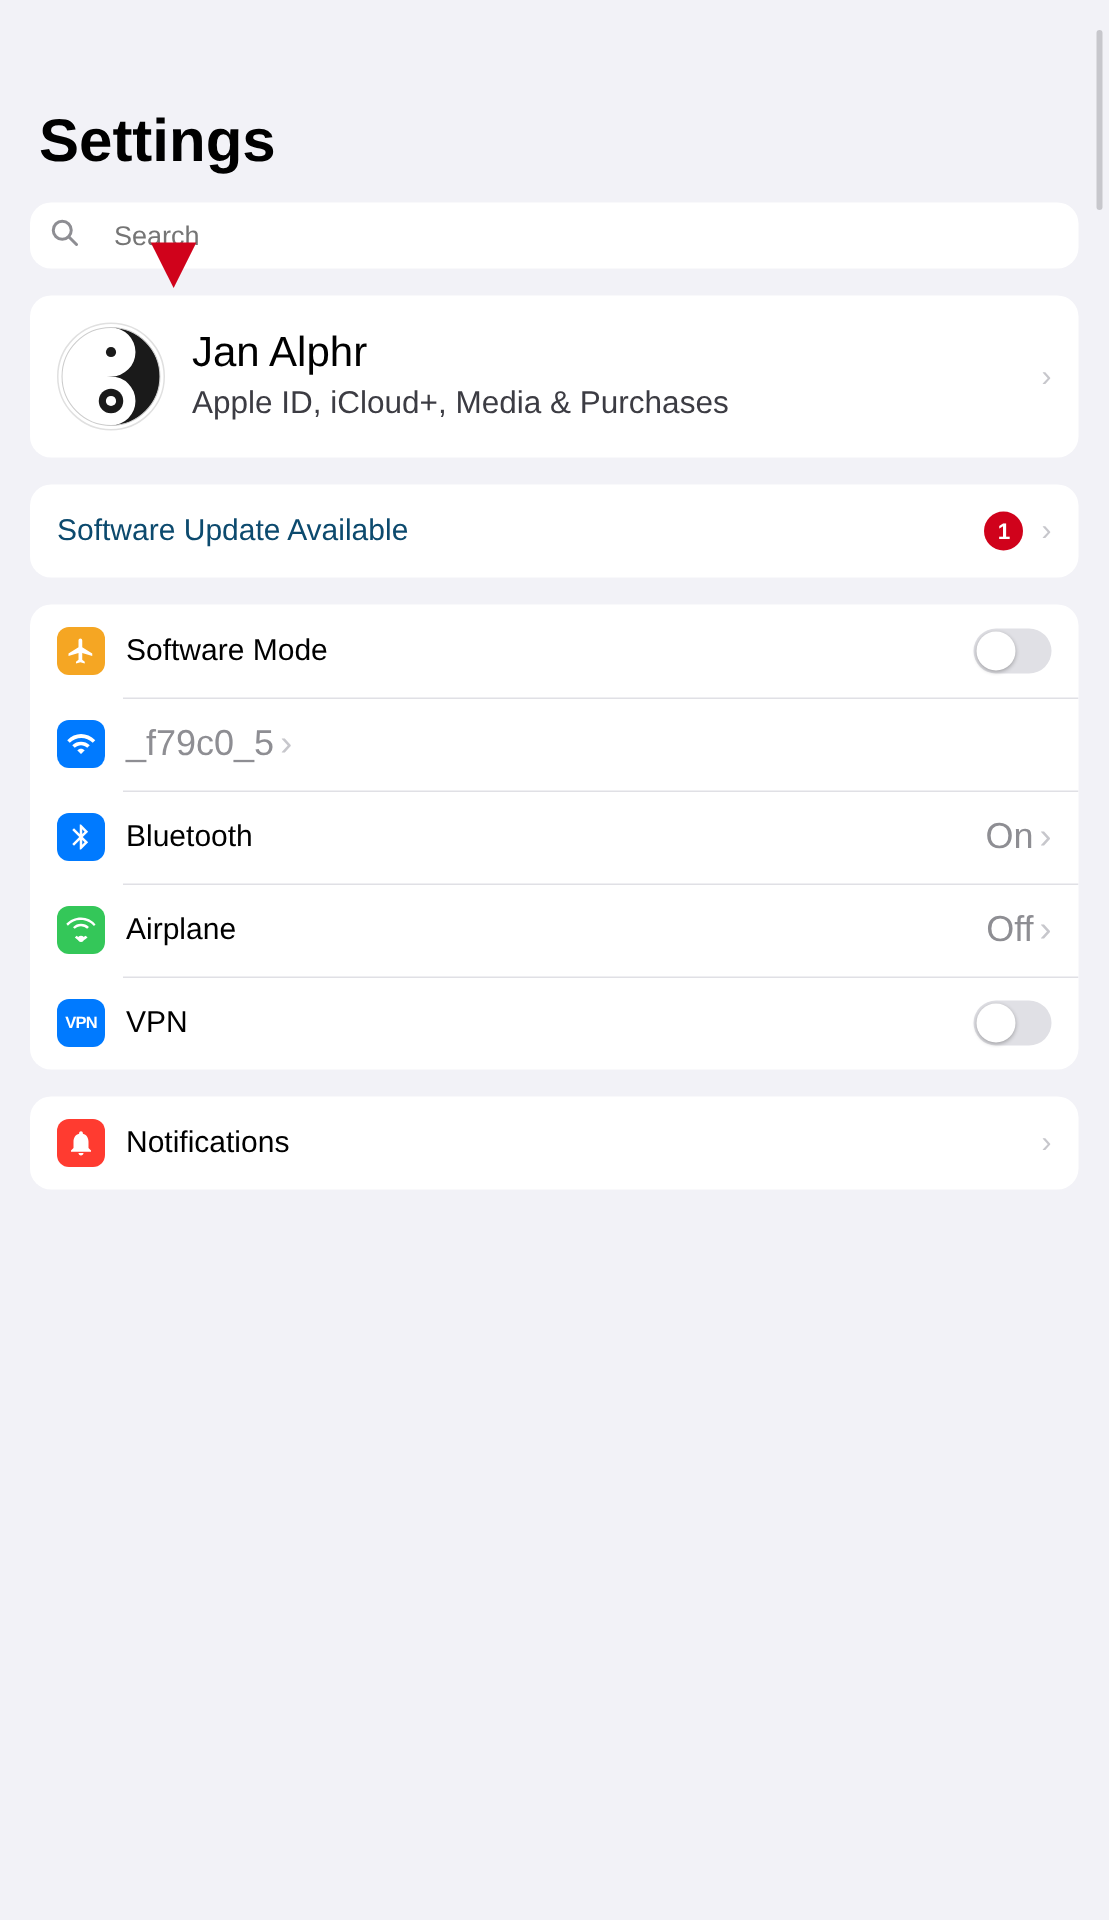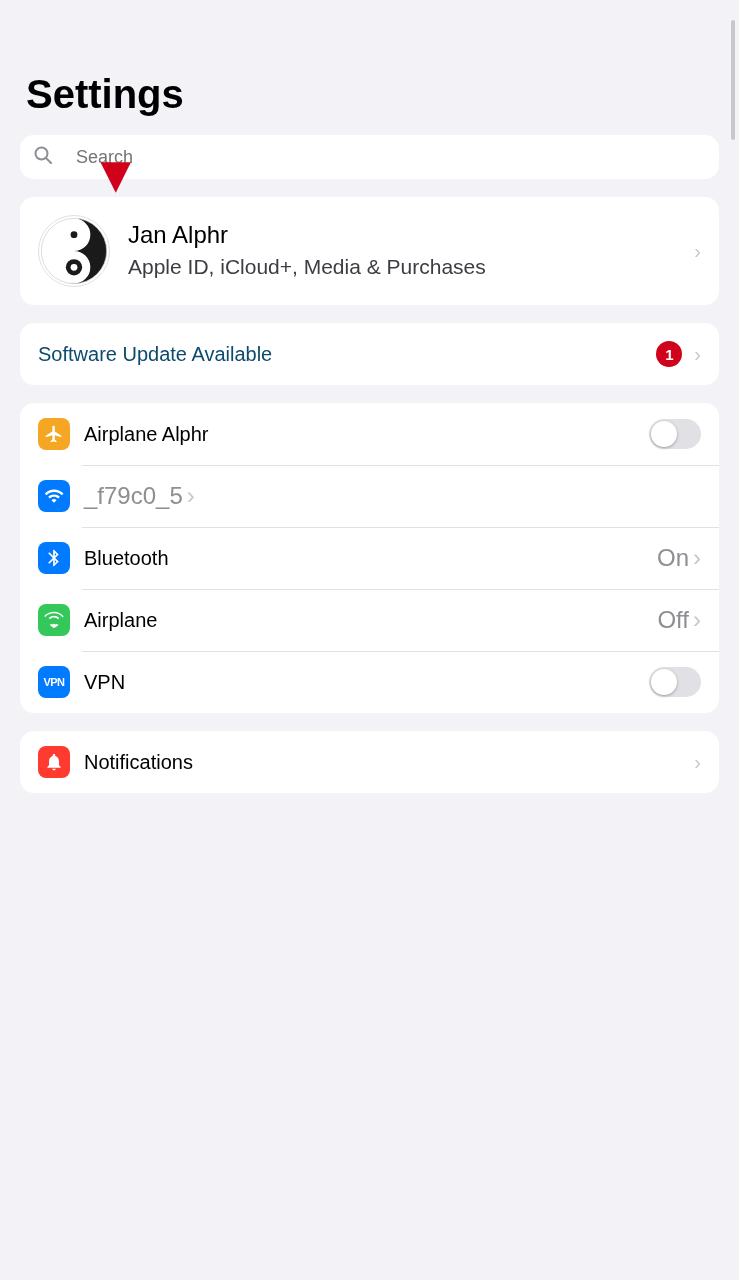--- a/index.html
+++ b/index.html
@@ -114,21 +114,21 @@
     
     .yin-yang {
       width: 68px;
       height: 68px;
     }
 
     .profile-info {
       flex: 1;
     }
     .profile-name {
-      font-size: 24px;
+      font-size: 28px;
       font-weight: 500;
       color: #000;
       margin-bottom: 4px;
     }
     .profile-subtitle {
       font-size: 21px;
       color: #3c3c43;
       line-height: 1.35;
     }
     .chevron {
@@ -313,21 +313,21 @@
   </div>
 
   <div class="settings-list">
 
     <div class="settings-row">
       <div class="row-icon icon-orange">
         <svg viewBox="0 0 24 24" fill="white">
           <path d="M21 16v-2l-8-5V3.5c0-.83-.67-1.5-1.5-1.5S10 2.67 10 3.5V9l-8 5v2l8-2.5V19l-2 1.5V22l3.5-1 3.5 1v-1.5L13 19v-5.5l8 2.5z"></path>
         </svg>
       </div>
-      <span class="row-label">Airplane Alphr</span>
+      <span class="row-label">Software Mode</span>
       <div class="toggle">
         <div class="toggle-thumb"></div>
       </div>
     </div>
 
     <div class="settings-row">
       <div class="row-icon icon-blue">
         <svg viewBox="0 0 24 24" fill="white">
           <path d="M1 9l2 2c5.1-5.1 13.3-5.1 18.4 0l2-2C16.8 2.4 7.2 2.4 1 9zm8 8l3 3 3-3c-1.7-1.7-4.3-1.7-6 0zm-4-4l2 2c2.8-2.8 7.2-2.8 10 0l2-2C15.1 9.3 8.9 9.3 5 13z"></path>
         </svg>

